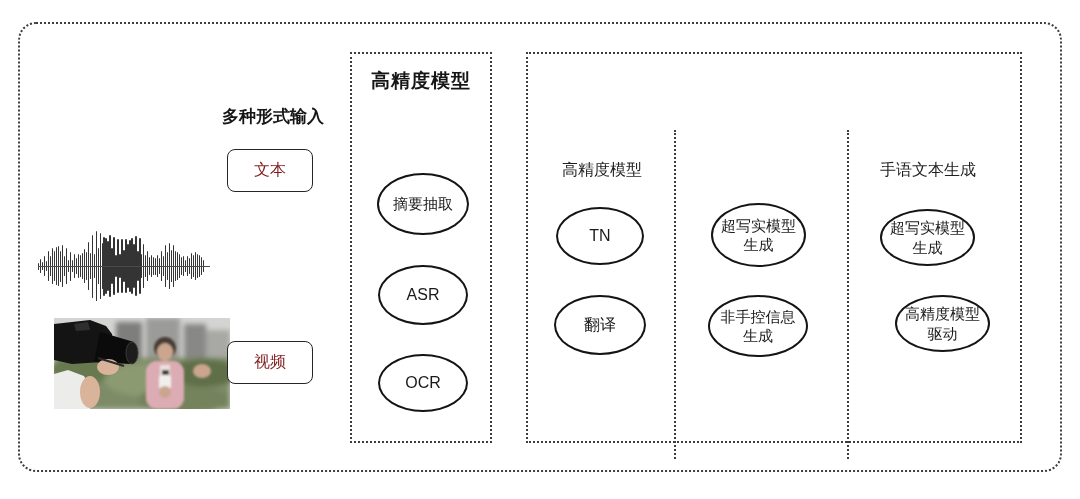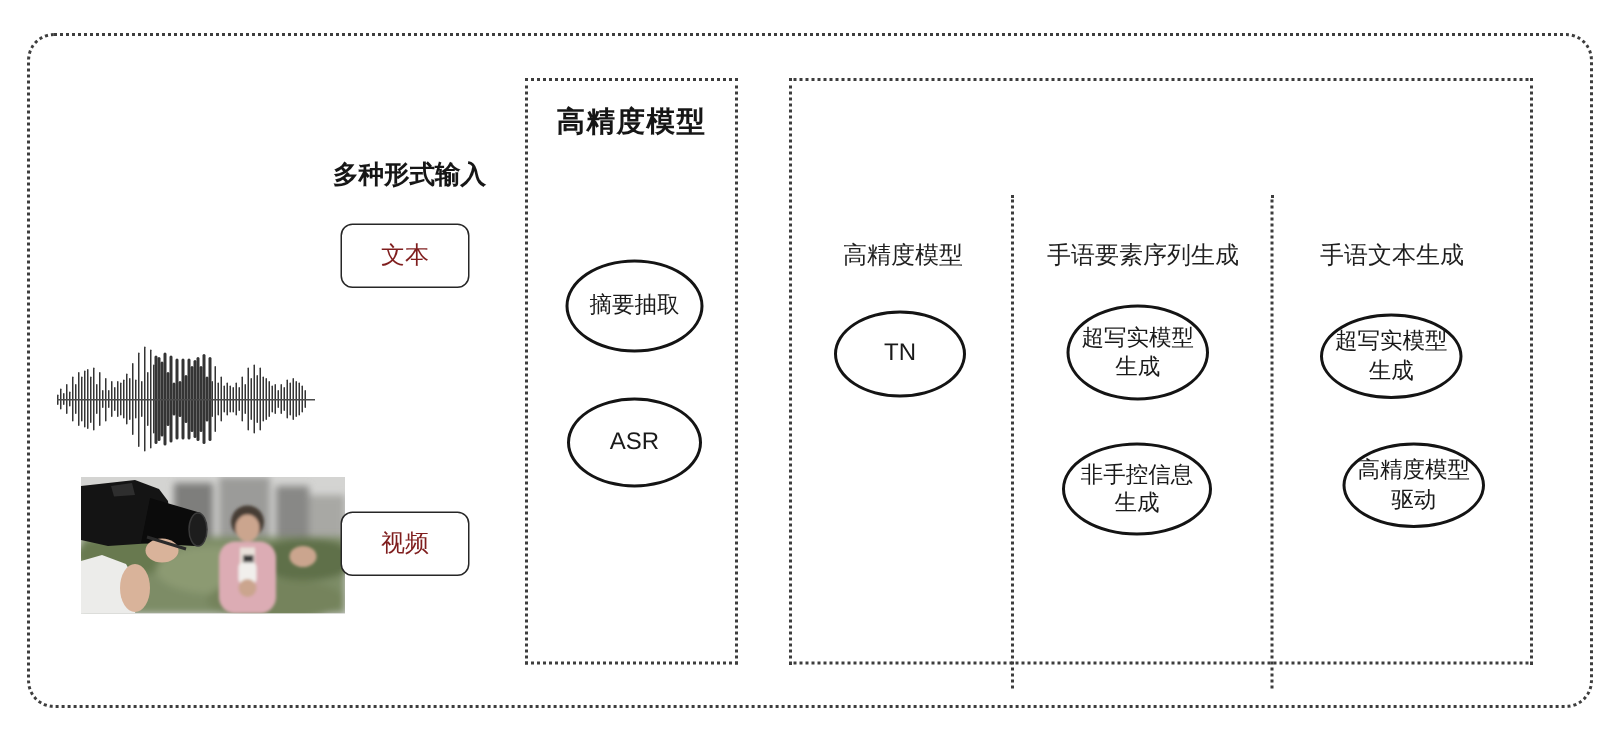--- a/index.html
+++ b/index.html
@@ -229,32 +229,33 @@
     </svg>
   </div>
 
   <div class="abs input-box box-text">文本</div>
   <div class="abs input-box box-video">视频</div>
 
   <div class="abs group-box scene-box">
     <div class="group-title">高精度模型</div>
     <div class="node" style="left:25px;top:119px;width:92px;height:62px;">摘要抽取</div>
     <div class="node" style="left:26px;top:211px;width:90px;height:60px;font-size:16px;">ASR</div>
+    <div class="node" style="left:26px;top:300px;width:90px;height:58px;font-size:16px;">OCR</div>
   </div>
 
   <div class="abs group-box core-box">
 
     <div class="v-divider" style="left:146px;"></div>
     <div class="v-divider" style="left:319px;"></div>
 
     <div class="col-header" style="left:74px;">高精度模型</div>
-    <div class="col-header" style="left:234px;">手语要素序列生成</div>
     <div class="col-header" style="left:400px;">手语文本生成</div>
 
     <div class="node" style="left:28px;top:153px;width:88px;height:58px;font-size:16px;">TN</div>
+    <div class="node" style="left:26px;top:241px;width:92px;height:60px;font-size:16px;">翻译</div>
 
     <div class="node" style="left:183px;top:149px;width:95px;height:64px;">超写实模型
 生成</div>
     <div class="node" style="left:180px;top:241px;width:100px;height:62px;">非手控信息
 生成</div>
 
     <div class="node" style="left:352px;top:155px;width:95px;height:57px;">超写实模型
 生成</div>
     <div class="node" style="left:367px;top:241px;width:95px;height:57px;">高精度模型
 驱动</div>

